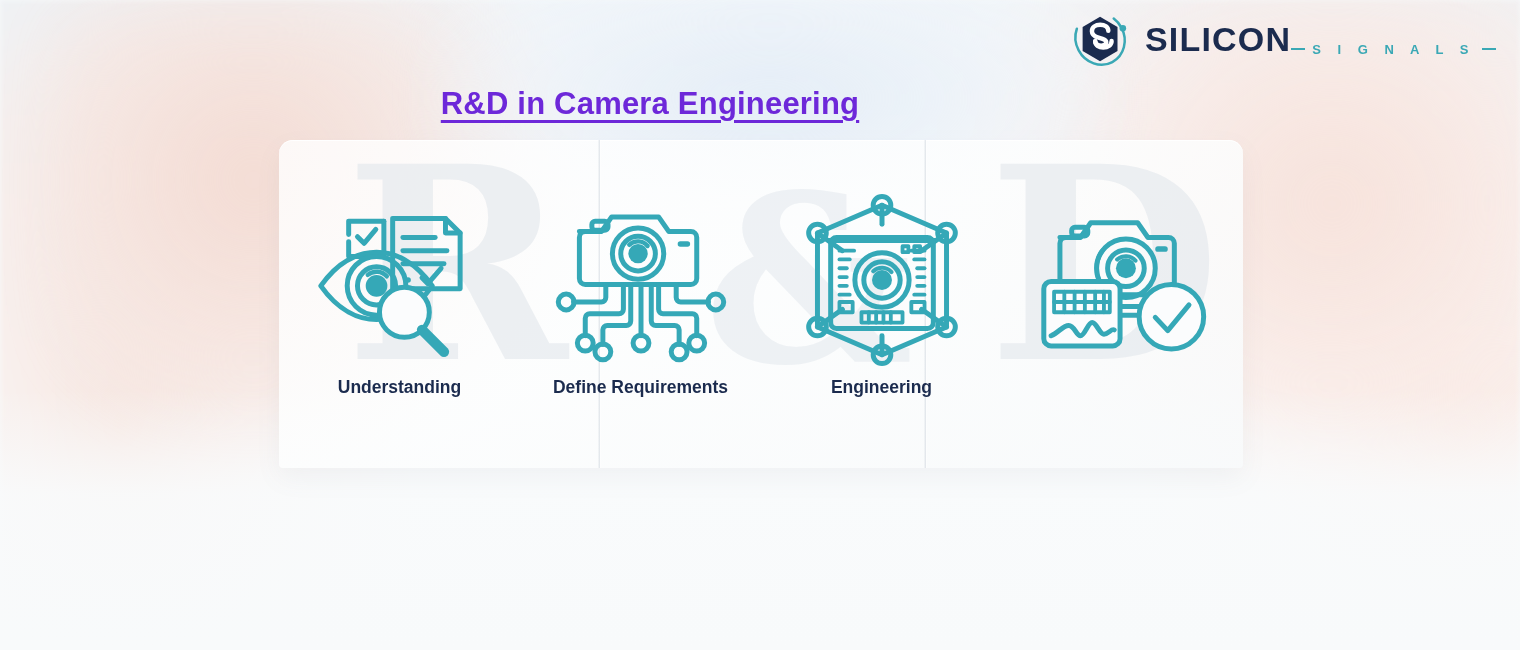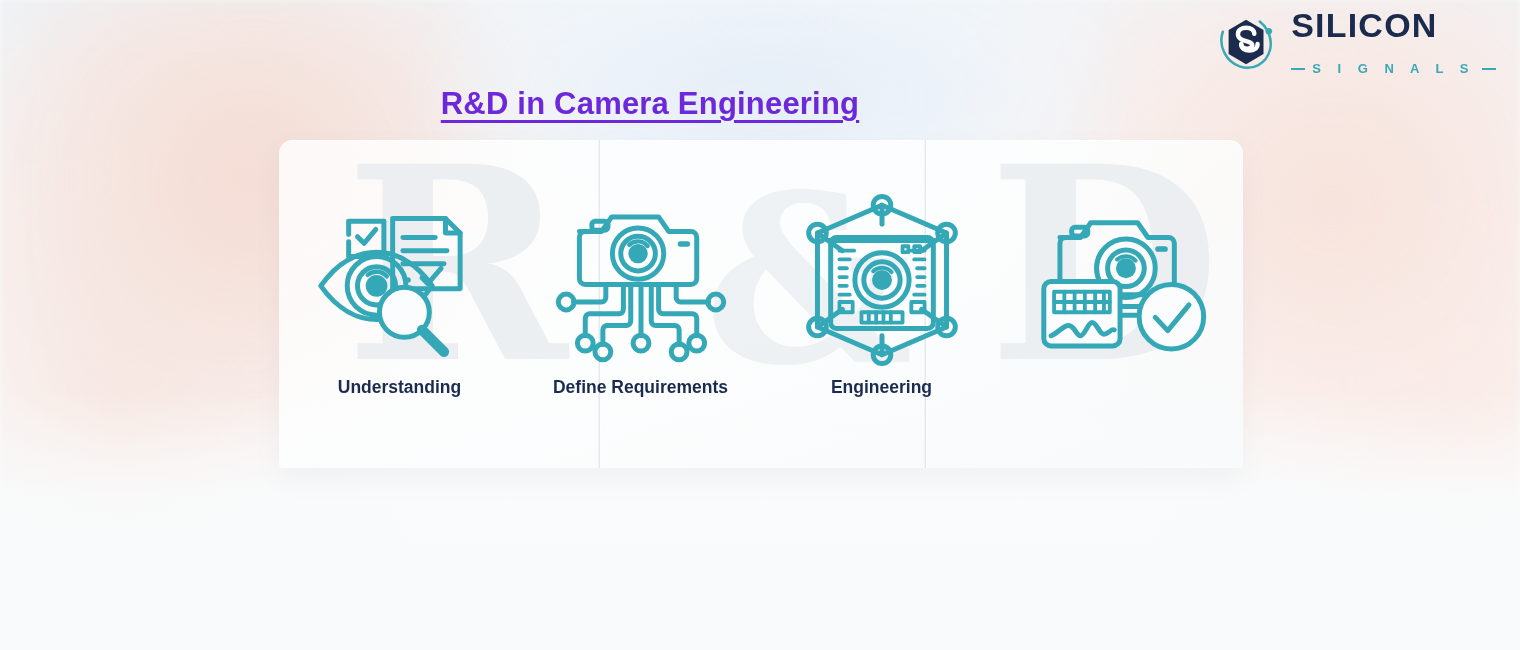--- a/index.html
+++ b/index.html
@@ -63,21 +63,21 @@
   
   .logo {
     position: absolute;
     right: 24px; top: 8px;
     display: flex;
     align-items: center;
     gap: 12px;
     z-index: 40;
   }
   .logo-mark { width: 62px; height: 62px; display: block; }
-  .logo-words { display: flex; flex-direction: column; align-items: stretch; }
+  .logo-words { display: flex; flex-direction: row; align-items: stretch; }
   .logo-title {
     font-size: 34px;
     font-weight: 700;
     letter-spacing: 1.2px;
     color: #1b2b4e;
     line-height: 1;
     font-family: "Liberation Sans", sans-serif;
   }
   .logo-sub-row {
     display: flex;

